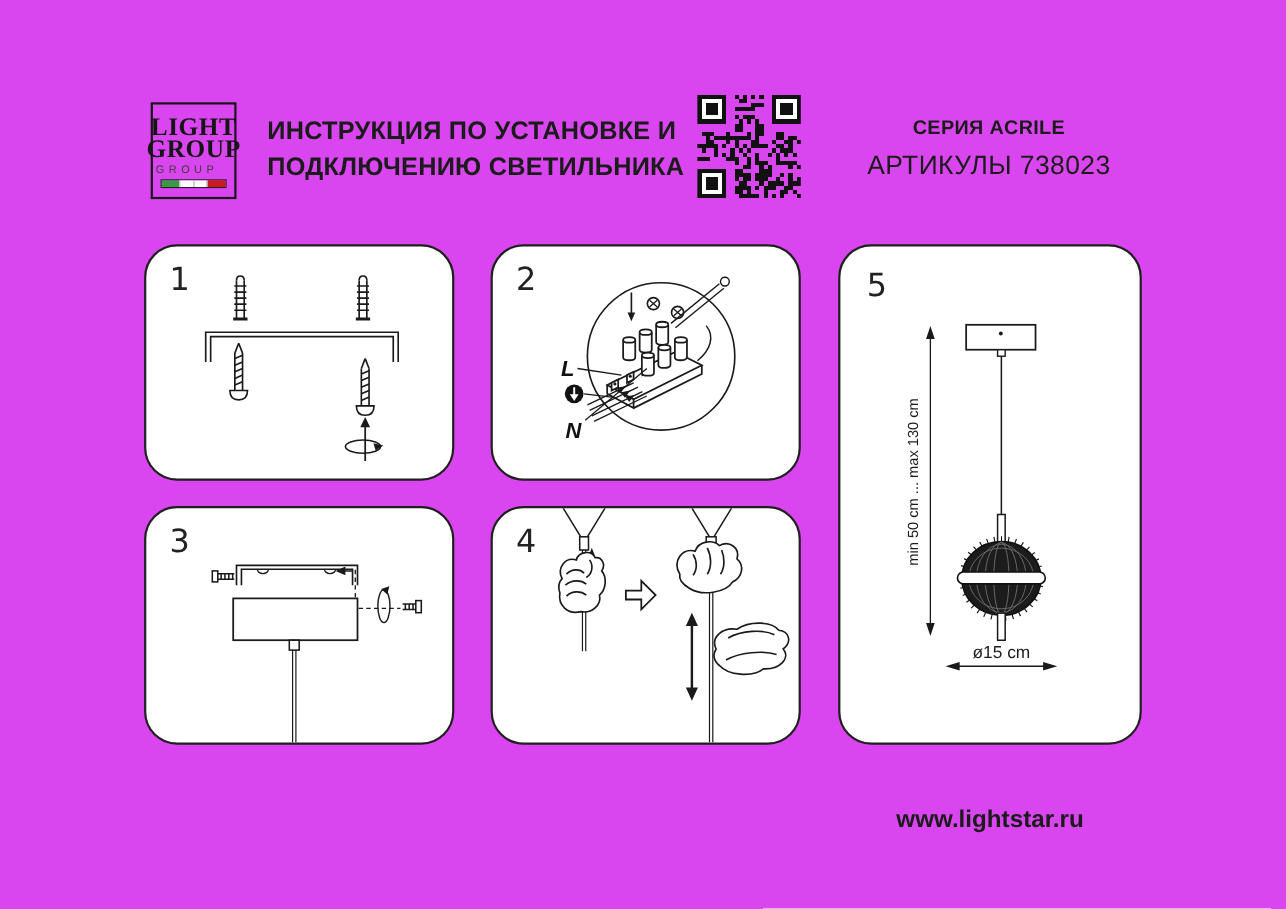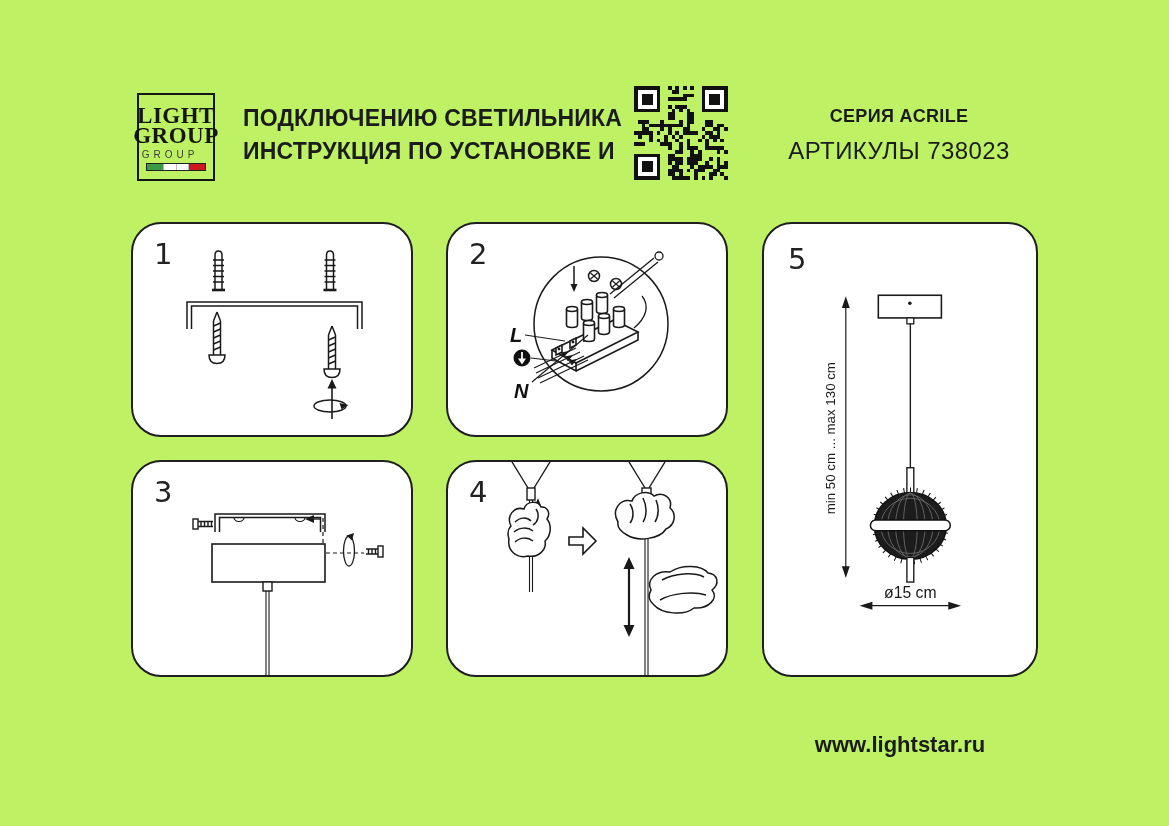--- a/index.html
+++ b/index.html
@@ -1,16 +1,16 @@
 <!DOCTYPE html>
 <html lang="ru"><head>
 <meta charset="utf-8">
 <style>
   html,body{margin:0;padding:0;background:#fff;}
-  .page{position:relative;width:1169px;height:826px;background:#bef264;overflow:hidden;
+  .page{position:relative;width:1169px;height:826px;background:#d946ef;overflow:hidden;
         font-family:"Liberation Sans",sans-serif;color:#1a1a1a;}
 
   
   .logo-box{position:absolute;left:137px;top:93px;width:78px;height:88px;border:2px solid #161616;
             box-sizing:border-box;display:flex;flex-direction:column;justify-content:center;align-items:center;padding-top:2px;}
   .logo-word{font-family:"Liberation Serif",serif;font-weight:700;font-size:23px;line-height:20px;letter-spacing:.5px;color:#151515;}
   .logo-group{font-family:"Liberation Sans",sans-serif;font-size:10px;letter-spacing:4px;color:#3c3c3c;margin:3px 16px 3px 4px;}
   .flag{width:60px;height:8px;border:1.3px solid #222;box-sizing:border-box;display:flex;}
   .flag span{height:100%;}
   .flag .g{flex:1.1;}
@@ -47,22 +47,22 @@
     <div class="logo-group">GROUP</div>
     <div class="flag">
       <span class="g" style="background:#3a9b45"></span>
         <span class="w1"></span>
         <span class="w2"></span>
         <span class="r" style="background:#cb1a1c"></span>
     </div>
   </div>
 
   <div class="title">
+    <div>ИНСТРУКЦИЯ ПО УСТАНОВКЕ И</div>
     <div>ПОДКЛЮЧЕНИЮ СВЕТИЛЬНИКА</div>
-    <div>ИНСТРУКЦИЯ ПО УСТАНОВКЕ И</div>
   </div>
 
   <svg id="qr" class="qr" viewBox="0 0 94 94">
       <g fill="#111" shape-rendering="crispEdges">
         <rect x="33.84" y="0.00" width="3.76" height="3.76"></rect>
         <rect x="41.36" y="0.00" width="3.76" height="3.76"></rect>
         <rect x="48.88" y="0.00" width="3.76" height="3.76"></rect>
         <rect x="56.40" y="0.00" width="3.76" height="3.76"></rect>
         <rect x="37.60" y="3.76" width="3.76" height="3.76"></rect>
         <rect x="41.36" y="3.76" width="3.76" height="3.76"></rect>

